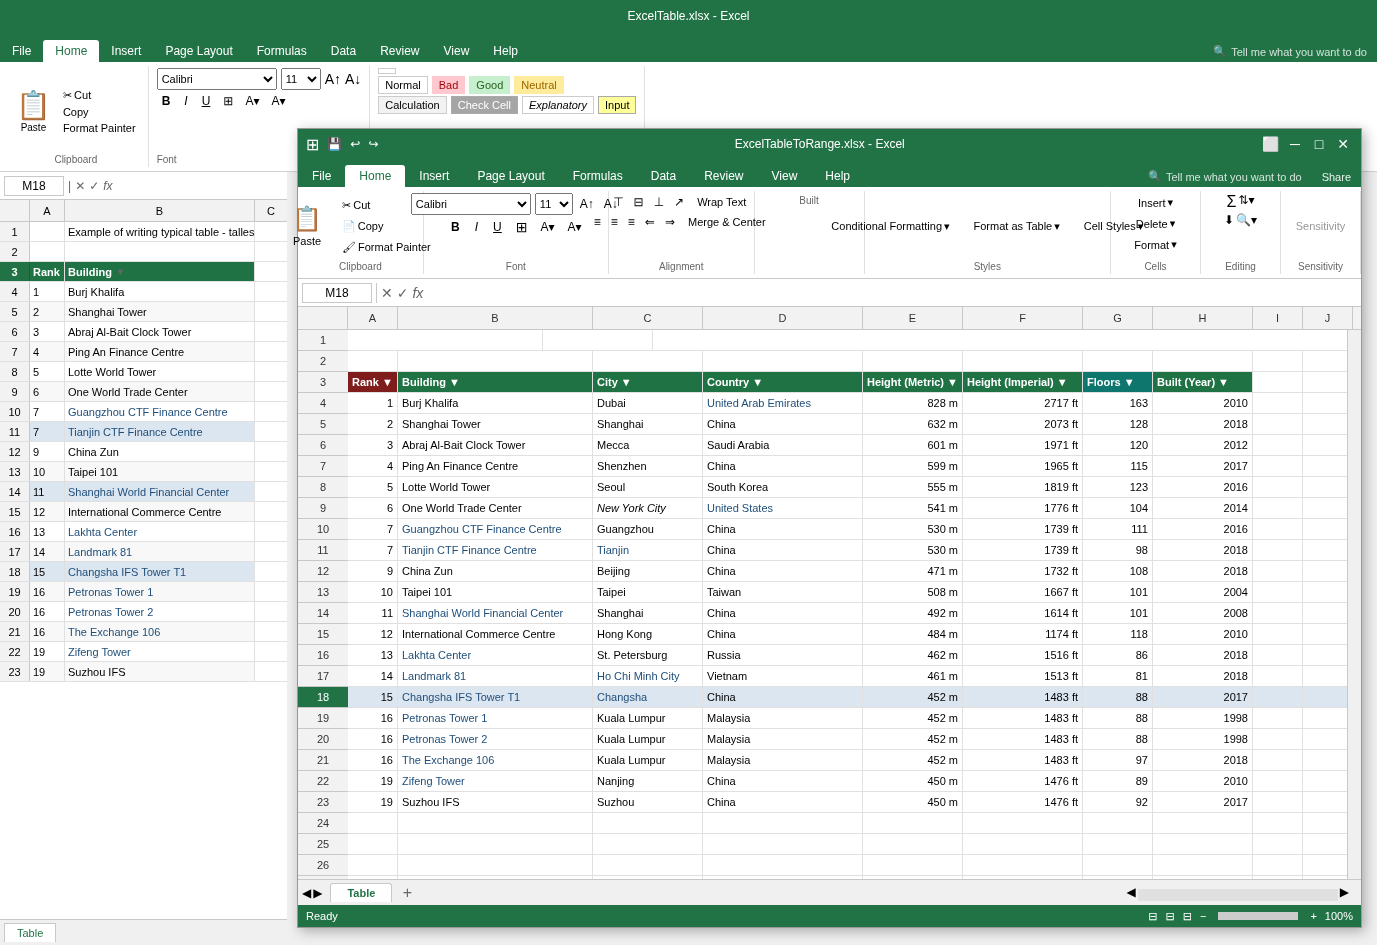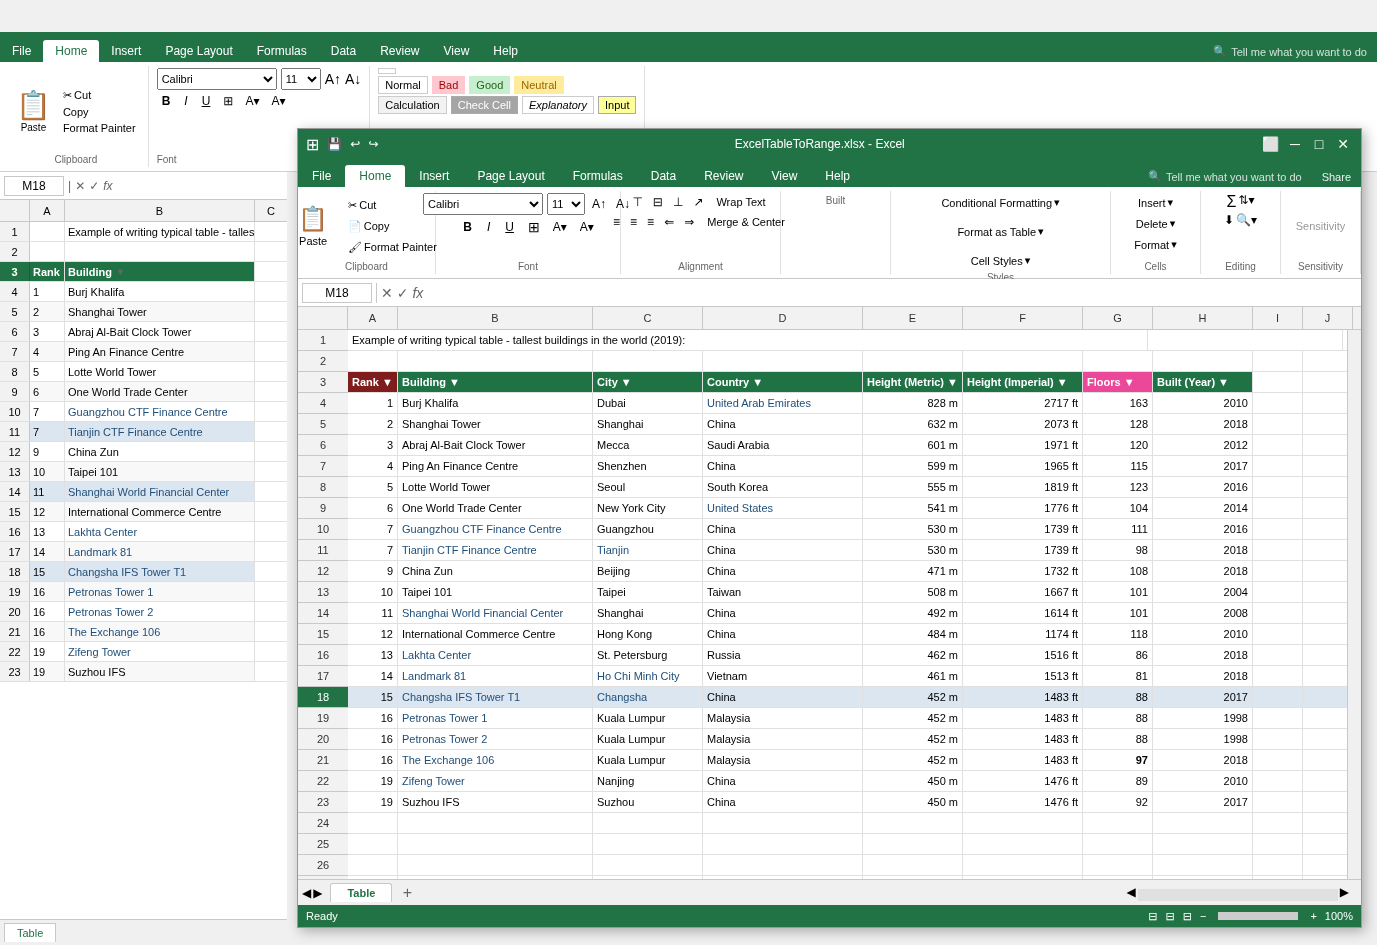--- a/index.html
+++ b/index.html
@@ -341,20 +341,23 @@
 
     .fg-sheet-content {
       display: flex; flex: 1; overflow: hidden;
     }
   </style>
 </head>
 <body>
 
 <div class="bg-excel">
 
+  <div class="bg-titlebar">
+    <span>ExcelTable.xlsx - Excel</span>
+  </div>
 
   <div class="bg-tabs" style="top:32px">
     <div class="bg-tab">File</div>
     <div class="bg-tab active">Home</div>
     <div class="bg-tab">Insert</div>
     <div class="bg-tab">Page Layout</div>
     <div class="bg-tab">Formulas</div>
     <div class="bg-tab">Data</div>
     <div class="bg-tab">Review</div>
     <div class="bg-tab">View</div>
@@ -678,21 +681,21 @@
         </div>
       </div>
       <div class="fg-ribbon-group-label">Alignment</div>
     </div>
 
     <div class="fg-ribbon-group" style="min-width:110px;">
       <div class="fg-ribbon-group-label">Built</div>
     </div>
 
     <div class="fg-ribbon-group" style="min-width:220px;">
-      <div class="fg-ribbon-group-content" style="flex-direction:column;gap:10px;text-align:center;">
+      <div class="fg-ribbon-group-content" style="flex-direction:row;gap:10px;text-align:center;">
         <div style="display:flex;gap:4px;align-items:center;">
           <div class="fg-small-btn">
             <span>Conditional Formatting</span>
             <span>▾</span>
           </div>
         </div>
         <div style="display:flex;gap:4px;align-items:center;">
           <div class="fg-small-btn">
             <span>Format as Table</span>
             <span>▾</span>
@@ -802,21 +805,20 @@
           <div class="row-header">22</div>
           <div class="row-header">23</div>
           <div class="row-header">24</div>
           <div class="row-header">25</div>
           <div class="row-header">26</div>
           <div class="row-header">27</div>
         </div>
 
       <div class="sheet-grid" id="fg-sheet-grid">
       <div class="sheet-row">
-            <div class="sheet-cell col-a" style="min-width: 800px; max-width: 50px;">Example of writing typical table - tallest buildings in the world (2019):</div>
             <div class="sheet-cell col-b" style="min-width: 195px; max-width: 195px;"></div>
             <div class="sheet-cell col-c" style="min-width: 110px; max-width: 110px;"></div>
           </div>
           <div class="sheet-row">
             <div class="sheet-cell col-a" style="min-width: 50px; max-width: 50px;"></div>
             <div class="sheet-cell col-b" style="min-width: 195px; max-width: 195px;"></div>
             <div class="sheet-cell col-c" style="min-width: 110px; max-width: 110px;"></div>
             <div class="sheet-cell col-d" style="min-width: 160px; max-width: 160px;"></div>
             <div class="sheet-cell col-e" style="min-width: 100px; max-width: 100px;"></div>
             <div class="sheet-cell col-f" style="min-width: 120px; max-width: 120px;"></div>
@@ -825,21 +827,21 @@
             <div class="sheet-cell col-i" style="min-width: 50px; max-width: 50px;"></div>
             <div class="sheet-cell col-j" style="min-width: 50px; max-width: 50px;"></div>
           </div>
           <div class="sheet-row">
             <div class="sheet-cell col-a" style="min-width: 50px; max-width: 50px; background: #7f1d1d; color: white; font-weight: bold;">Rank ▼</div>
             <div class="sheet-cell col-b" style="min-width: 195px; max-width: 195px; background: rgb(31, 114, 68); color: white; font-weight: bold;">Building ▼</div>
             <div class="sheet-cell col-c" style="min-width: 110px; max-width: 110px; background: rgb(31, 114, 68); color: white; font-weight: bold;">City ▼</div>
             <div class="sheet-cell col-d" style="min-width: 160px; max-width: 160px; background: rgb(31, 114, 68); color: white; font-weight: bold;">Country ▼</div>
             <div class="sheet-cell col-e" style="min-width: 100px; max-width: 100px; background: rgb(31, 114, 68); color: white; font-weight: bold;">Height (Metric) ▼</div>
             <div class="sheet-cell col-f" style="min-width: 120px; max-width: 120px; background: rgb(31, 114, 68); color: white; font-weight: bold;">Height (Imperial) ▼</div>
-            <div class="sheet-cell col-g" style="min-width: 70px; max-width: 70px; background: #ec4899; color: white; font-weight: bold;">Floors ▼</div>
+            <div class="sheet-cell col-g" style="min-width: 70px; max-width: 70px; background: #0f766e; color: white; font-weight: bold;">Floors ▼</div>
             <div class="sheet-cell col-h" style="min-width: 100px; max-width: 100px; background: rgb(31, 114, 68); color: white; font-weight: bold;">Built (Year) ▼</div>
             <div class="sheet-cell col-i" style="min-width: 50px; max-width: 50px;"></div>
             <div class="sheet-cell col-j" style="min-width: 50px; max-width: 50px;"></div>
           </div>
           <div class="sheet-row">
             <div class="sheet-cell col-a" style="min-width: 50px; max-width: 50px; justify-content: flex-end;">1</div>
             <div class="sheet-cell col-b" style="min-width: 195px; max-width: 195px;">Burj Khalifa</div>
             <div class="sheet-cell col-c" style="min-width: 110px; max-width: 110px;">Dubai</div>
             <div class="sheet-cell col-d" style="min-width: 160px; max-width: 160px; color: rgb(31, 78, 121);">United Arab Emirates</div>
             <div class="sheet-cell col-e" style="min-width: 100px; max-width: 100px; justify-content: flex-end;">828 m</div>
@@ -893,21 +895,21 @@
             <div class="sheet-cell col-e" style="min-width: 100px; max-width: 100px; justify-content: flex-end;">555 m</div>
             <div class="sheet-cell col-f" style="min-width: 120px; max-width: 120px; justify-content: flex-end;">1819 ft</div>
             <div class="sheet-cell col-g" style="min-width: 70px; max-width: 70px; justify-content: flex-end;">123</div>
             <div class="sheet-cell col-h" style="min-width: 100px; max-width: 100px; justify-content: flex-end;">2016</div>
             <div class="sheet-cell col-i" style="min-width: 50px; max-width: 50px;"></div>
             <div class="sheet-cell col-j" style="min-width: 50px; max-width: 50px;"></div>
           </div>
           <div class="sheet-row">
             <div class="sheet-cell col-a" style="min-width: 50px; max-width: 50px; justify-content: flex-end;">6</div>
             <div class="sheet-cell col-b" style="min-width: 195px; max-width: 195px;">One World Trade Center</div>
-            <div class="sheet-cell col-c" style="min-width: 110px; max-width: 110px;">New York City</div>
+            <div class="sheet-cell col-c" style="min-width: 110px; max-width: 110px; font-style: italic;">New York City</div>
             <div class="sheet-cell col-d" style="min-width: 160px; max-width: 160px; color: rgb(31, 78, 121);">United States</div>
             <div class="sheet-cell col-e" style="min-width: 100px; max-width: 100px; justify-content: flex-end;">541 m</div>
             <div class="sheet-cell col-f" style="min-width: 120px; max-width: 120px; justify-content: flex-end;">1776 ft</div>
             <div class="sheet-cell col-g" style="min-width: 70px; max-width: 70px; justify-content: flex-end;">104</div>
             <div class="sheet-cell col-h" style="min-width: 100px; max-width: 100px; justify-content: flex-end;">2014</div>
             <div class="sheet-cell col-i" style="min-width: 50px; max-width: 50px;"></div>
             <div class="sheet-cell col-j" style="min-width: 50px; max-width: 50px;"></div>
           </div>
           <div class="sheet-row">
             <div class="sheet-cell col-a" style="min-width: 50px; max-width: 50px; justify-content: flex-end;">7</div>
@@ -1041,21 +1043,21 @@
             <div class="sheet-cell col-i" style="min-width: 50px; max-width: 50px;"></div>
             <div class="sheet-cell col-j" style="min-width: 50px; max-width: 50px;"></div>
           </div>
           <div class="sheet-row">
             <div class="sheet-cell col-a" style="min-width: 50px; max-width: 50px; justify-content: flex-end;">16</div>
             <div class="sheet-cell col-b" style="min-width: 195px; max-width: 195px; color: rgb(31, 78, 121);">The Exchange 106</div>
             <div class="sheet-cell col-c" style="min-width: 110px; max-width: 110px;">Kuala Lumpur</div>
             <div class="sheet-cell col-d" style="min-width: 160px; max-width: 160px;">Malaysia</div>
             <div class="sheet-cell col-e" style="min-width: 100px; max-width: 100px; justify-content: flex-end;">452 m</div>
             <div class="sheet-cell col-f" style="min-width: 120px; max-width: 120px; justify-content: flex-end;">1483 ft</div>
-            <div class="sheet-cell col-g" style="min-width: 70px; max-width: 70px; justify-content: flex-end; font-weight: bold;">97</div>
+            <div class="sheet-cell col-g" style="min-width: 70px; max-width: 70px; justify-content: flex-end;">97</div>
             <div class="sheet-cell col-h" style="min-width: 100px; max-width: 100px; justify-content: flex-end;">2018</div>
             <div class="sheet-cell col-i" style="min-width: 50px; max-width: 50px;"></div>
             <div class="sheet-cell col-j" style="min-width: 50px; max-width: 50px;"></div>
           </div>
           <div class="sheet-row">
             <div class="sheet-cell col-a" style="min-width: 50px; max-width: 50px; justify-content: flex-end;">19</div>
             <div class="sheet-cell col-b" style="min-width: 195px; max-width: 195px; color: rgb(31, 78, 121);">Zifeng Tower</div>
             <div class="sheet-cell col-c" style="min-width: 110px; max-width: 110px;">Nanjing</div>
             <div class="sheet-cell col-d" style="min-width: 160px; max-width: 160px;">China</div>
             <div class="sheet-cell col-e" style="min-width: 100px; max-width: 100px; justify-content: flex-end;">450 m</div>

